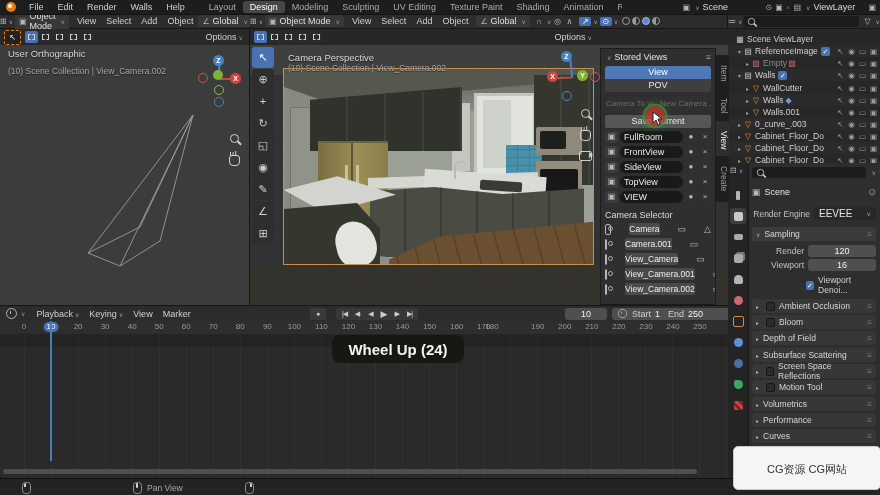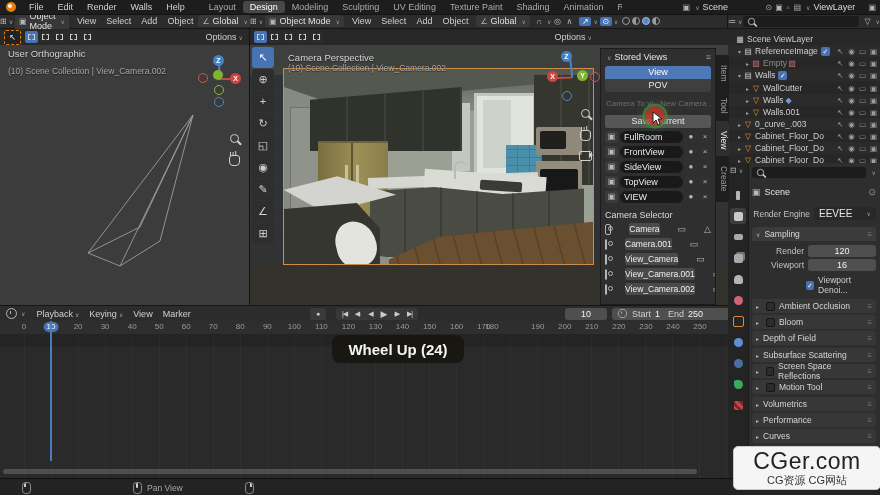--- a/index.html
+++ b/index.html
@@ -763,15 +763,14 @@
   <span class="mouse m-m" style="margin-left:102px"></span>
   <span style="margin-left:5px;font-size:8.5px;color:#a8a8a8">Pan View</span>
   <span class="mouse m-r" style="margin-left:62px"></span>
 </div>
 
 <div id="keycast" class="abs">
     <span>Wheel Up (24)</span>
   </div>
 
 <div id="watermark" class="abs">
-  <span id="wm-title">CGer.com</span>
   <span id="wm-sub">CG资源 CG网站</span>
 </div>
 
 </body></html>

